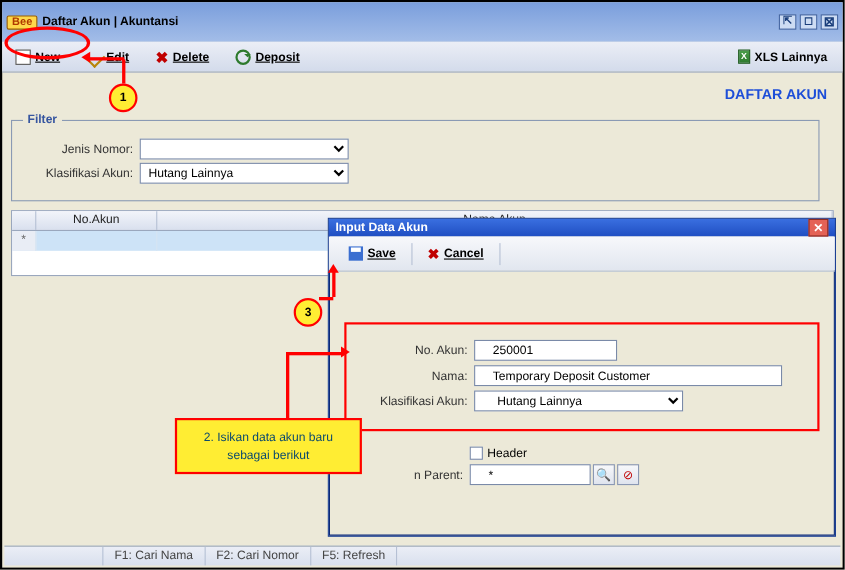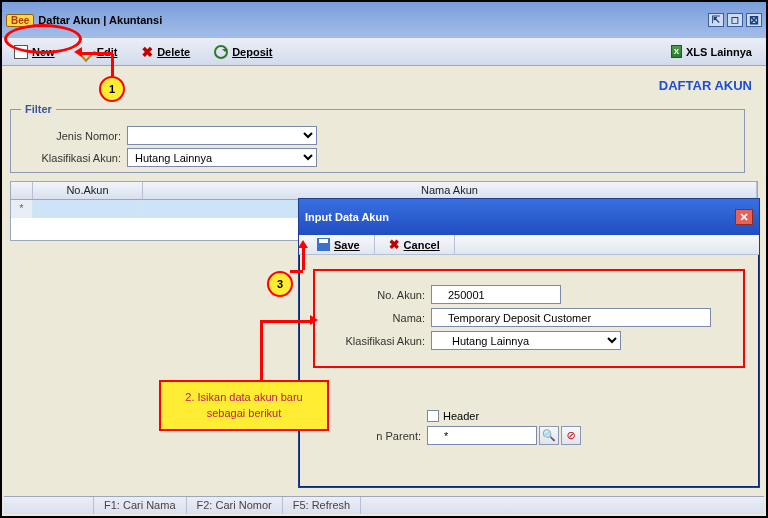--- a/index.html
+++ b/index.html
@@ -22,59 +22,59 @@
   .ic-refresh { border:2px solid #2d7a2d; border-radius:50%; width:12px; height:12px; position:relative; }
   .ic-refresh::after{content:"";position:absolute;right:-2px;top:2px;border:3px solid transparent;border-top-color:#2d7a2d;}
   .ic-xls { background:linear-gradient(#4a9e4a,#2d7a2d); color:#fff; font-size:8px; font-weight:bold; padding:1px 2px; border:1px solid #1d5a1d; }
   .toolbar .right { position:absolute; right:8px; display:flex; align-items:center; gap:4px;}
 
   .oval-red { position:absolute; border:3px solid #ff0000; border-radius:50%; pointer-events:none; }
   .circle-num { position:absolute; width:26px; height:26px; border-radius:50%; background:#ffed33; border:2px solid #ff0000; display:flex; align-items:center; justify-content:center; font-weight:bold; font-size:13px; color:#000; z-index:50;}
 
   .content { position:relative; padding:6px 8px 0 8px; height:calc(100% - 20px - 28px - 20px); }
   .header-label { text-align:right; font-weight:bold; color:#1d4ed8; font-size:13px; padding:6px 6px 10px 0;}
-  fieldset.filter { border:1px solid #8a9ab4; margin:0 13px 8px 0; padding:8px 10px 2px 10px; }
+  fieldset.filter { border:1px solid #8a9ab4; margin:0 13px 8px 0; padding:8px 10px 12px 10px; }
   fieldset.filter legend { color:#3756a0; font-weight:bold; padding:0 4px;}
   .frow { display:flex; align-items:center; margin:3px 0; }
   .frow label { width:100px; text-align:right; margin-right:6px; color:#333; }
   .sel, .txt { border:1px solid #7a8aa8; background:#fff; height:19px; padding:1px 3px; }
   .sel { width:190px; }
   .txt { width:188px; }
 
   .table-wrap { border:1px solid #9aa7bd; background:#fff; height:60px; position:relative; }
   .thead { display:flex; background:linear-gradient(#f2f4fa,#d9e0ee); border-bottom:1px solid #9aa7bd; height:18px; }
   .th { border-right:1px solid #b5c0d4; padding:2px 6px; color:#222; }
   .th.c0{width:22px;} .th.c1{width:110px;text-align:center;} .th.c2{flex:1;text-align:center;}
   .trow { display:flex; height:18px; background:#cde3f7; }
   .td { border-right:1px solid #d6e4f2; padding:2px 4px;}
   .td.c0{width:22px;background:#e9edf5;text-align:center;color:#666;} .td.c1{width:110px;} .td.c2{flex:1;}
 
   
   .dialog { position:absolute; left:296px; top:196px; width:462px; height:290px; border:1px solid #1b3f94; background:#ece9d8; z-index:30; box-shadow:0 0 0 1px #0b2a78 inset;}
-  .dlg-title { height:36px; background:linear-gradient(#3a6fe0,#1f4ec2); color:#fff; display:flex; align-items:center; padding:0 6px; font-weight:bold; font-size:12px;text-align:center;}
+  .dlg-title { height:16px; background:linear-gradient(#3a6fe0,#1f4ec2); color:#fff; display:flex; align-items:center; padding:0 6px; font-weight:bold; font-size:12px;text-align:center;}
   .dlg-title .spacer{flex:1;}
   .dlg-close { width:18px; height:16px; background:#e46256; border:1px solid #8e2c24; color:#fff; display:flex;align-items:center;justify-content:center; font-weight:bold;}
-  .dlg-toolbar { height:20px; background:linear-gradient(#f7f8fb,#e1e6ef); border-bottom:1px solid #b5c0d4; display:flex; align-items:center; padding:2px 4px; gap:0;}
+  .dlg-toolbar { height:32px; background:linear-gradient(#f7f8fb,#e1e6ef); border-bottom:1px solid #b5c0d4; display:flex; align-items:center; padding:2px 4px; gap:0;}
   .dlg-tbtn { display:flex; align-items:center; gap:4px; padding:2px 14px; border-right:1px solid #b5c0d4; height:20px; cursor:pointer;}
   .ic-save { width:13px; height:13px; background:#3b6fd1; display:inline-block; position:relative; }
   .ic-save::after{content:"";position:absolute;left:2px;top:1px;width:9px;height:4px;background:#fff;}
   .ic-cancel { color:#c00000; font-weight:bold; font-size:13px;}
   .dlg-body { padding:14px 14px 8px 14px; position:relative;}
-  .redbox { border:2px solid #ff0000; padding:10px 10px 12px 10px; }
+  .redbox { border:2px solid #ff0000; padding:10px 10px 12px 10px;margin-top:32px; }
   .drow { display:flex; align-items:center; margin:4px 0;}
   .drow label { width:100px; text-align:right; margin-right:6px; color:#333;}
   .dtxt { border:1px solid #7a8aa8; background:#fff; height:19px; padding:1px 16px;}
   .w1{width:130px;} .w2{width:280px;} .w3{width:190px;}
-  .below { padding:10px 8px 0 8px;margin-top:28px;}
+  .below { padding:10px 8px 0 8px;}
   .chk { width:12px; height:12px; border:1px solid #7a8aa8; background:#fff; display:inline-block; margin-right:4px; vertical-align:middle;}
   .iconbtn { width:20px; height:19px; border:1px solid #8a98b4; background:linear-gradient(#f7f8fb,#dfe4ee); display:inline-flex; align-items:center; justify-content:center; margin-left:2px; font-size:11px;}
   .iconbtn.del { color:#c00000; }
 
   
-  .yellowbox { position:absolute; left:157px; top:378px; width:170px; background:#ffed33; border:2px solid #ff0000; padding:8px 10px; font-size:12px; color:#be185d; z-index:60; text-align:center; line-height:1.3;}
+  .yellowbox { position:absolute; left:157px; top:378px; width:170px; background:#ffed33; border:2px solid #ff0000; padding:8px 10px; font-size:12px; color:#0c4a6e; z-index:60; text-align:center; line-height:1.3;}
   .arrow-v { position:absolute; border-left:3px solid #ff0000; z-index:40;}
   .arrow-h { position:absolute; border-top:3px solid #ff0000; z-index:40;}
   .arrowhead { position:absolute; width:0;height:0; z-index:41;}
 
   .statusbar { position:absolute; left:2px; right:2px; bottom:2px; height:18px; background:linear-gradient(#ebeef6,#d9e0ee); border-top:1px solid #9aa7bd; display:flex; }
   .statusbar .scell { border-right:1px solid #b5c0d4; padding:2px 10px; color:#444; }
   .statusbar .scell:first-child{width:90px;}
 </style>
 </head>
 <body>

